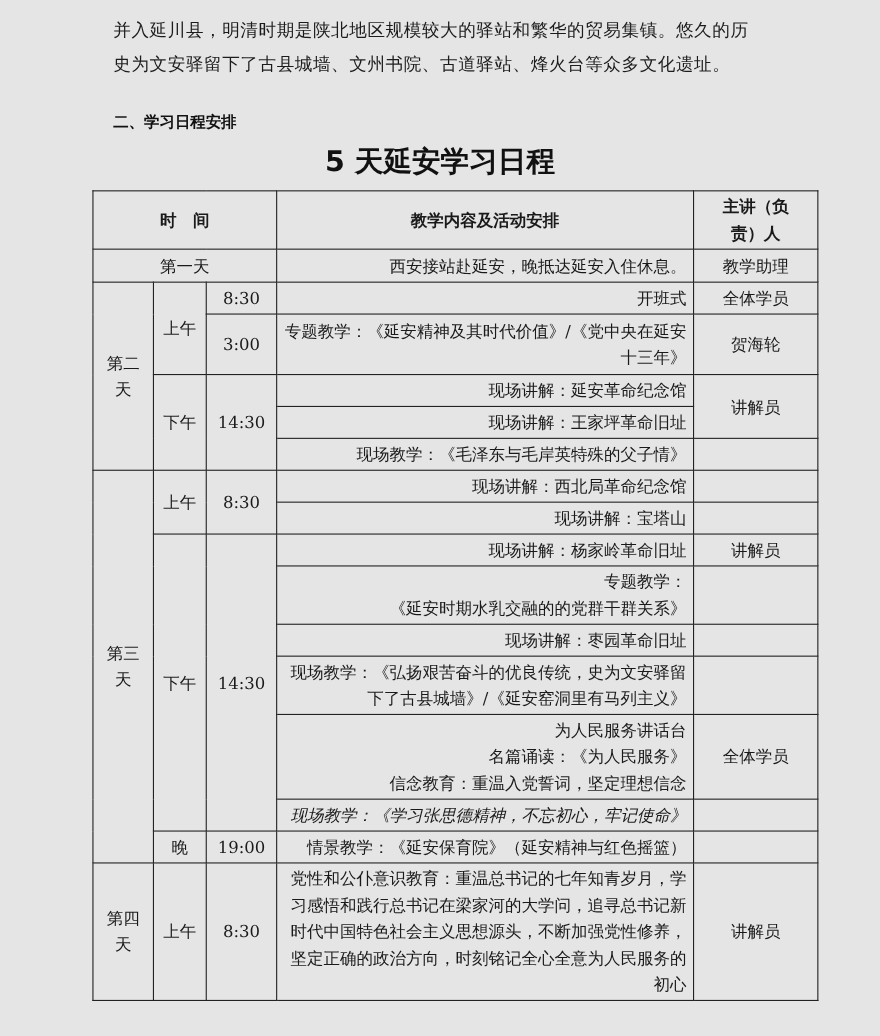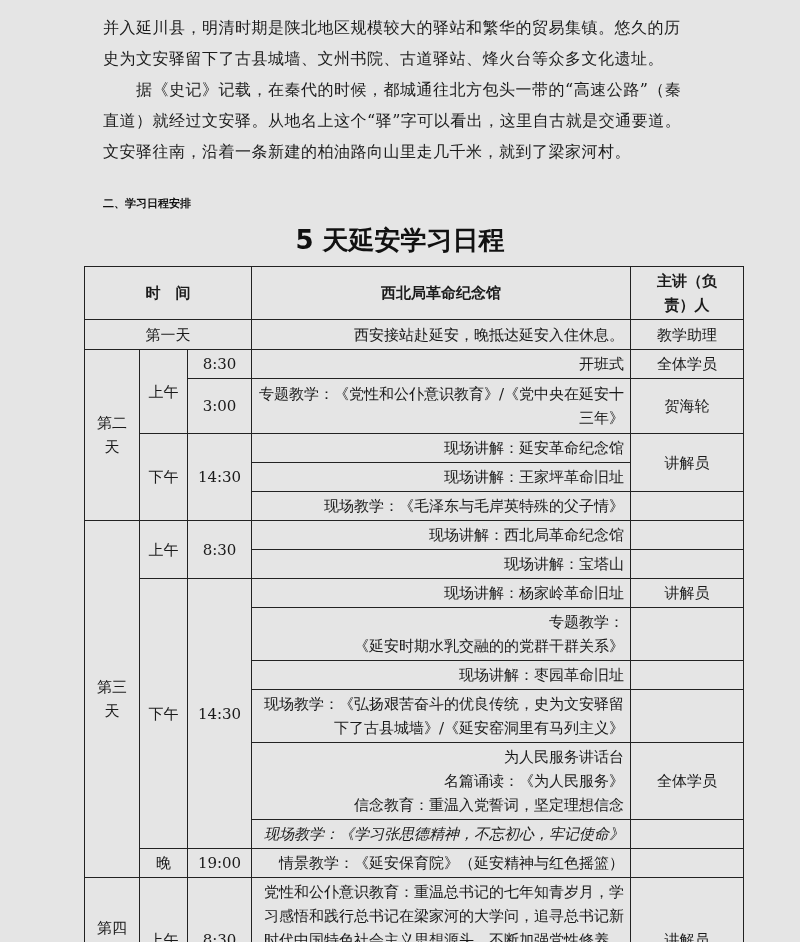--- a/index.html
+++ b/index.html
@@ -26,21 +26,21 @@
     font-size: 16px;
     line-height: 31px;
     white-space: pre-line;
     color: #1c1c1c;
     letter-spacing: 0.5px;
   }
   .section-heading {
     margin: 26px 0 0 103px;
     font-family: "DejaVu Sans", "Liberation Sans", sans-serif;
     font-weight: bold;
-    font-size: 11px;
+    font-size: 14px;
     line-height: 22px;
     color: #111;
   }
   .table-title {
     margin: 12px 0 0 0;
     text-align: center;
     font-family: "DejaVu Sans", "Liberation Sans", sans-serif;
     font-weight: bold;
     font-size: 26px;
     line-height: 26px;
@@ -84,61 +84,58 @@
   }
 </style>
 </head>
 <body>
 
 <div class="page">
 
   <div class="para-block">
     <p class="para">并入延川县，明清时期是陕北地区规模较大的驿站和繁华的贸易集镇。悠久的历
 史为文安驿留下了古县城墙、文州书院、古道驿站、烽火台等众多文化遗址。</p>
-    <p class="para">　　据《史记》记载，在秦代的时候，都城通往北方包头一带的“高速公路”（秦
-直道）就经过文安驿。从地名上这个“驿”字可以看出，这里自古就是交通要道。
-文安驿往南，沿着一条新建的柏油路向山里走几千米，就到了梁家河村。</p>
   </div>
 
   <div class="section-heading">二、学习日程安排</div>
 
   <div class="table-title">5 天延安学习日程</div>
 
   <table class="schedule">
     <colgroup>
       <col class="c-day">
         <col class="c-period">
         <col class="c-time">
         <col class="c-content">
         <col class="c-person">
     </colgroup>
     <tbody>
       <tr style="height:48px;">
         <th colspan="3">时　间</th>
-        <th>西北局革命纪念馆</th>
+        <th>教学内容及活动安排</th>
         <th>主讲（负
 责）人</th>
       </tr>
 
       <tr style="height:30px;margin-top:15px;">
         <td colspan="3" class="c-center">第一天</td>
         <td class="c-left">西安接站赴延安，晚抵达延安入住休息。</td>
         <td class="c-center">教学助理</td>
       </tr>
 
       <tr style="height:28px;">
         <td rowspan="5" class="c-center">第二天</td>
         <td rowspan="2" class="c-center">上午</td>
         <td class="c-center">8:30</td>
         <td class="c-left">开班式</td>
         <td class="c-center">全体学员</td>
       </tr>
       <tr style="height:55px;">
         <td class="c-center">3:00</td>
-        <td class="c-left">专题教学：《党性和公仆意识教育》/《党中央在延安十三年》</td>
+        <td class="c-left">专题教学：《延安精神及其时代价值》/《党中央在延安十三年》</td>
         <td class="c-center">贺海轮</td>
       </tr>
       <tr style="height:28px;">
         <td rowspan="3" class="c-center">下午</td>
         <td rowspan="3" class="c-center">14:30</td>
         <td class="c-left">现场讲解：延安革命纪念馆</td>
         <td rowspan="2" class="c-center">讲解员</td>
       </tr>
       <tr style="height:28px;">
         <td class="c-left">现场讲解：王家坪革命旧址</td>

